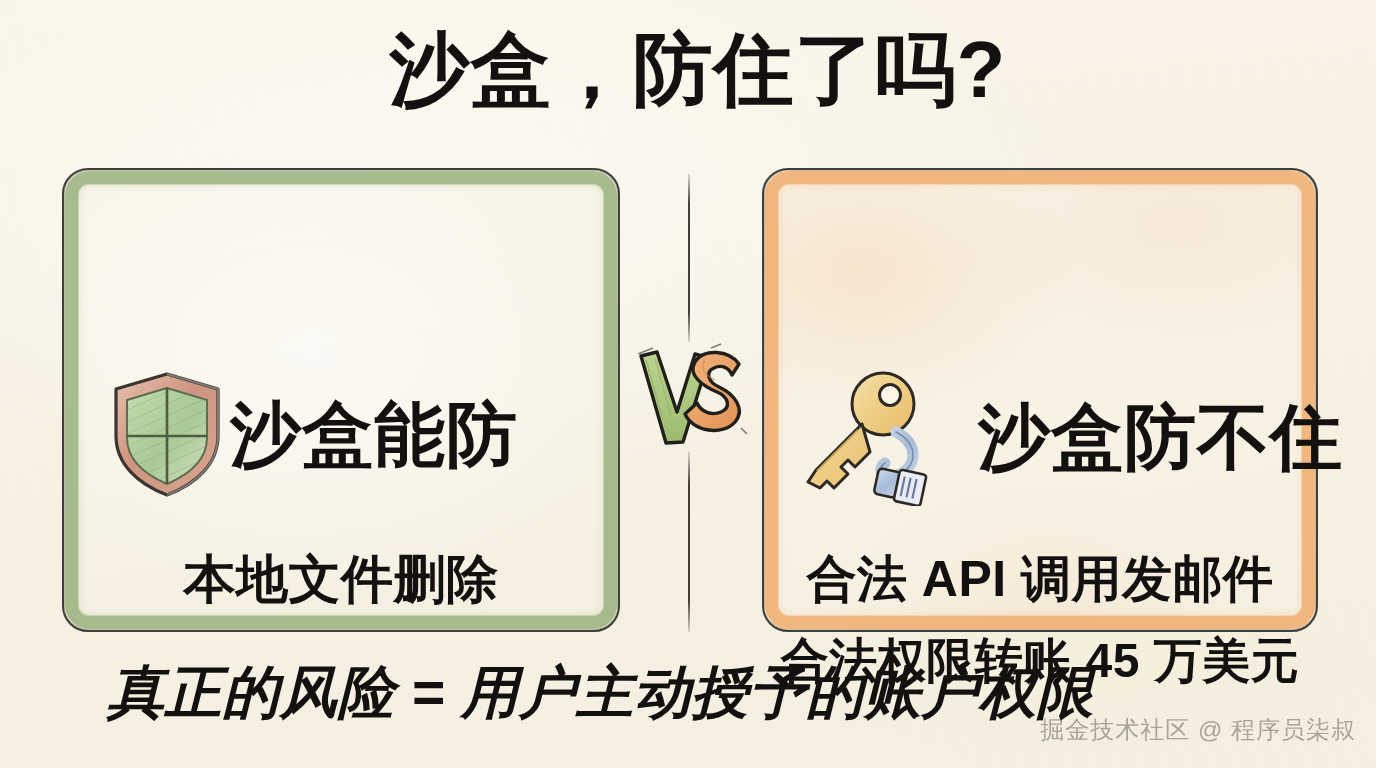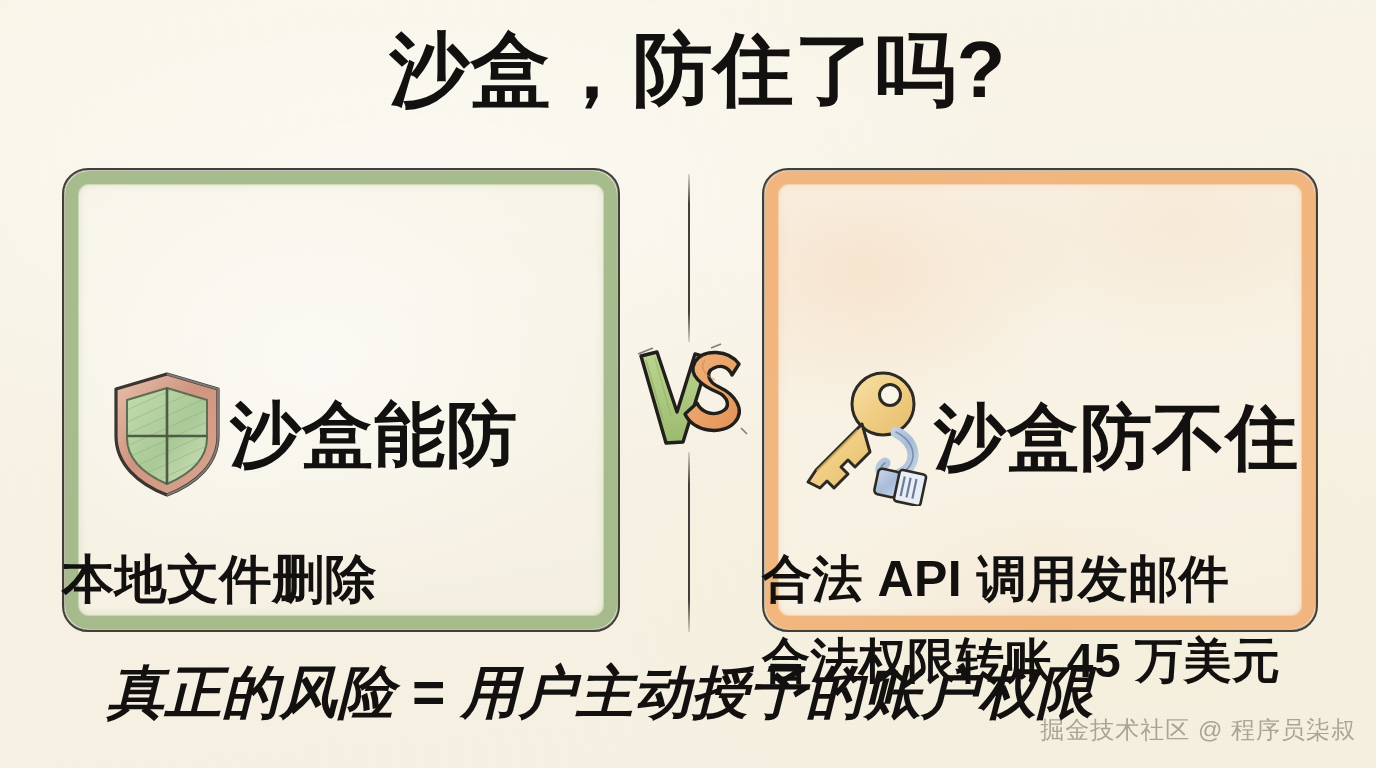--- a/index.html
+++ b/index.html
@@ -130,29 +130,30 @@
   }
   .card-head-text {
     font-size: 71px;
     font-weight: 700;
     color: #121110;
     letter-spacing: 1px;
     line-height: 1;
   }
   #head-left  { left: 42px;  top: 196px; }
   #head-right { left: 24px;  top: 196px; }
-  #head-right .card-head-text { font-size: 72px; }
+  #head-right .card-head-text { font-size: 72px; margin-left: 44px; }
 
   .card-icon { flex: 0 0 auto; }
 
   
   .card-lines {
     position: absolute;
     left: 0;
     width: 100%;
+    text-align: center;
   }
   #lines-left  { top: 385px; }
   #lines-right { top: 378px; margin-top: 8px; }
   .card-line {
     font-size: 52px;
     font-weight: 700;
     color: #121110;
     line-height: 1;
     letter-spacing: .5px;
     white-space: nowrap;

